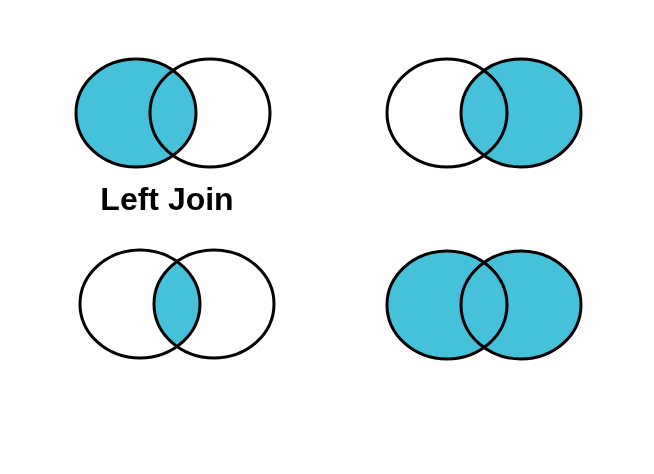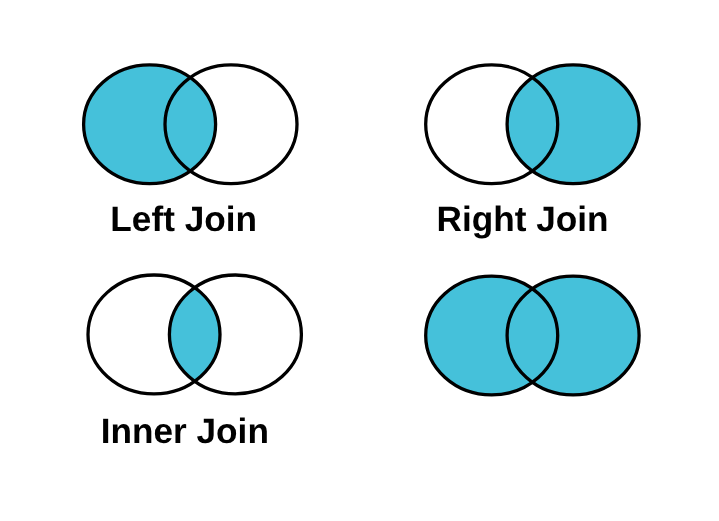--- a/index.html
+++ b/index.html
@@ -87,37 +87,35 @@
             <ellipse cx="64" cy="58" rx="60" ry="54"></ellipse>
           </clipPath>
       </defs>
       <ellipse class="region left" cx="64" cy="58" rx="60" ry="54"></ellipse>
       <ellipse class="region right" cx="138" cy="58" rx="60" ry="54"></ellipse>
       <ellipse class="region lens" clip-path="url(#clip-a1)" cx="138" cy="58" rx="60" ry="54"></ellipse>
       <ellipse class="outline" cx="64" cy="58" rx="60" ry="54"></ellipse>
       <ellipse class="outline" cx="138" cy="58" rx="60" ry="54"></ellipse>
     </svg>
   </div>
-  <div class="venn-label" id="label-tr">Right Join</div>
 
   <div class="venn shade-intersection" id="pos-bl">
     <svg width="204" height="118" viewBox="0 0 204 118">
       <defs>
         <clipPath id="clip-a2">
             <ellipse cx="64" cy="58" rx="60" ry="54"></ellipse>
           </clipPath>
       </defs>
       <ellipse class="region left" cx="64" cy="58" rx="60" ry="54"></ellipse>
       <ellipse class="region right" cx="138" cy="58" rx="60" ry="54"></ellipse>
       <ellipse class="region lens" clip-path="url(#clip-a2)" cx="138" cy="58" rx="60" ry="54"></ellipse>
       <ellipse class="outline" cx="64" cy="58" rx="60" ry="54"></ellipse>
       <ellipse class="outline" cx="138" cy="58" rx="60" ry="54"></ellipse>
     </svg>
   </div>
-  <div class="venn-label" id="label-bl">Inner Join</div>
 
   <div class="venn shade-both" id="pos-br">
     <svg width="204" height="118" viewBox="0 0 204 118">
       <defs>
         <clipPath id="clip-a3">
             <ellipse cx="64" cy="58" rx="60" ry="54"></ellipse>
           </clipPath>
       </defs>
       <ellipse class="region left" cx="64" cy="58" rx="60" ry="54"></ellipse>
       <ellipse class="region right" cx="138" cy="58" rx="60" ry="54"></ellipse>

